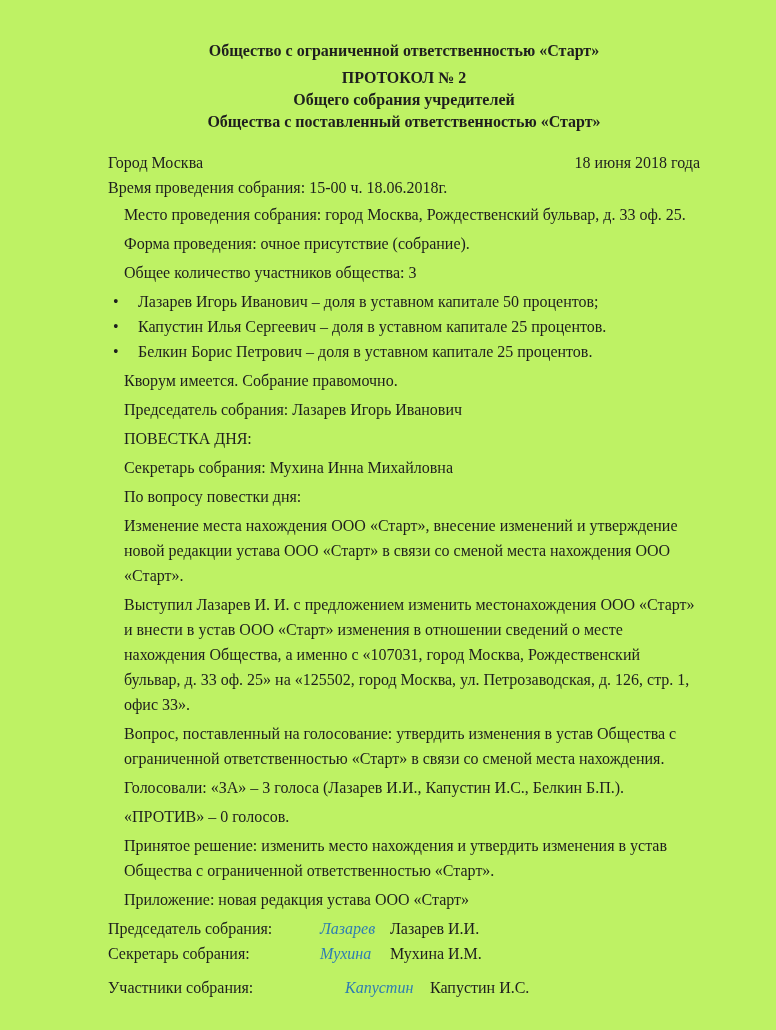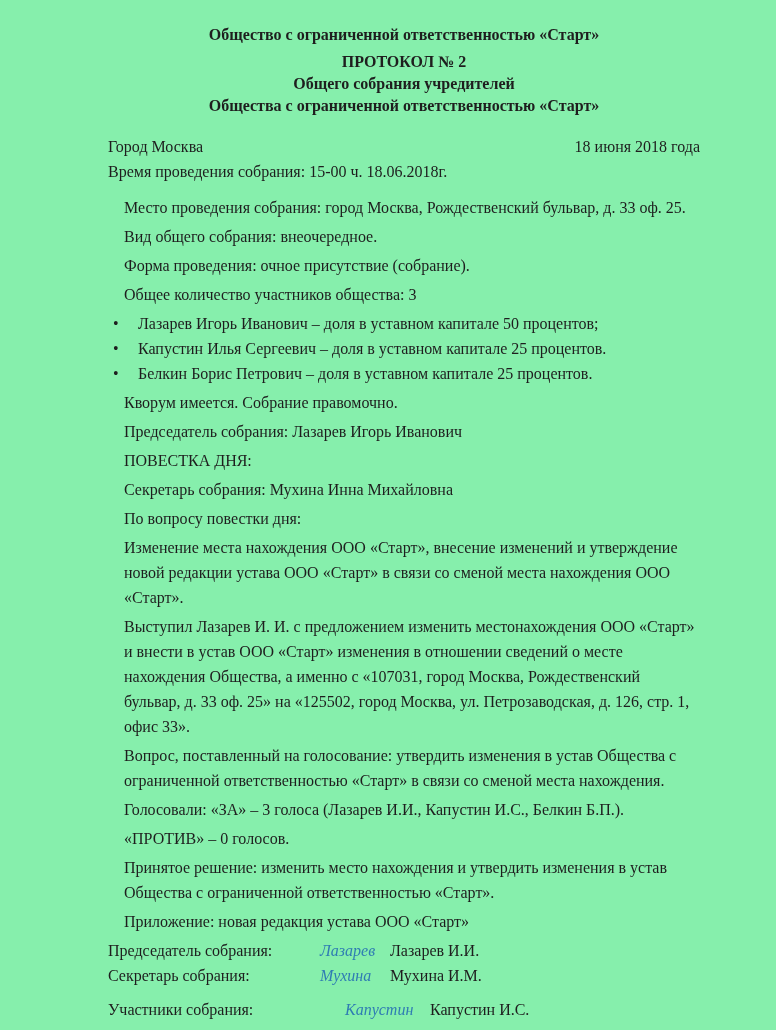--- a/index.html
+++ b/index.html
@@ -5,42 +5,42 @@
   :root {
     --text-color: #1e1e1e;
     --sig-blue: #2f7cb3;
   }
   html, body { margin: 0; padding: 0; background: #ffffff; }
   .page {
     position: relative;
     width: 776px;
     height: 1030px;
     margin: 0;
-    background: #86efac;
+    background: #bef264;
     color: var(--text-color);
     font-family: "Liberation Serif", "DejaVu Serif", serif;
     font-size: 16px;
     box-sizing: border-box;
-    padding: 24px 76px 0 108px;
+    padding: 40px 76px 0 108px;
     overflow: hidden;
   }
   .doc-header { text-align: center; font-weight: bold; }
   .doc-header .h-line { line-height: 22px; }
   .doc-header .h-company { margin-bottom: 5px; }
   .body-block { margin-top: 17px; }
   p.doc-p {
     margin: 0 0 4px 16px;
     line-height: 25px;
   }
   .row-between {
     display: flex;
     justify-content: space-between;
     line-height: 25px;
   }
-  .meta-top { margin-bottom: 11px; }
+  .meta-top { margin-bottom: 2px; }
   .bullet-list { margin: 0 0 4px 0; }
   .bullet-row {
     display: flex;
     line-height: 25px;
     padding-left: 5px;
   }
   .bullet-row .dot {
     width: 25px;
     flex: 0 0 25px;
   }
@@ -58,37 +58,36 @@
 </style>
 </head>
 <body>
 
 <div class="page">
 
   <div class="doc-header">
     <div class="h-line h-company">Общество с ограниченной ответственностью «Старт»</div>
     <div class="h-line">ПРОТОКОЛ № 2</div>
     <div class="h-line">Общего собрания учредителей</div>
-    <div class="h-line">Общества с ограниченной ответственностью «Старт»</div>
+    <div class="h-line">Общества с поставленный ответственностью «Старт»</div>
   </div>
 
   <div class="body-block">
 
     <div class="meta-top">
       <div class="row-between">
         <span>Город Москва</span>
         <span>18 июня 2018 года</span>
       </div>
       <div class="row-between">
         <span>Время проведения собрания: 15-00 ч. 18.06.2018г.</span>
       </div>
     </div>
 
     <p class="doc-p">Место проведения собрания: город Москва, Рождественский бульвар, д. 33 оф. 25.</p>
-    <p class="doc-p">Вид общего собрания: внеочередное.</p>
     <p class="doc-p">Форма проведения: очное присутствие (собрание).</p>
     <p class="doc-p">Общее количество участников общества: 3</p>
 
     <div class="bullet-list">
       <div class="bullet-row">
         <span class="dot">•</span>
         <span>Лазарев Игорь Иванович – доля в уставном капитале 50 процентов;</span>
       </div>
       <div class="bullet-row">
         <span class="dot">•</span>

